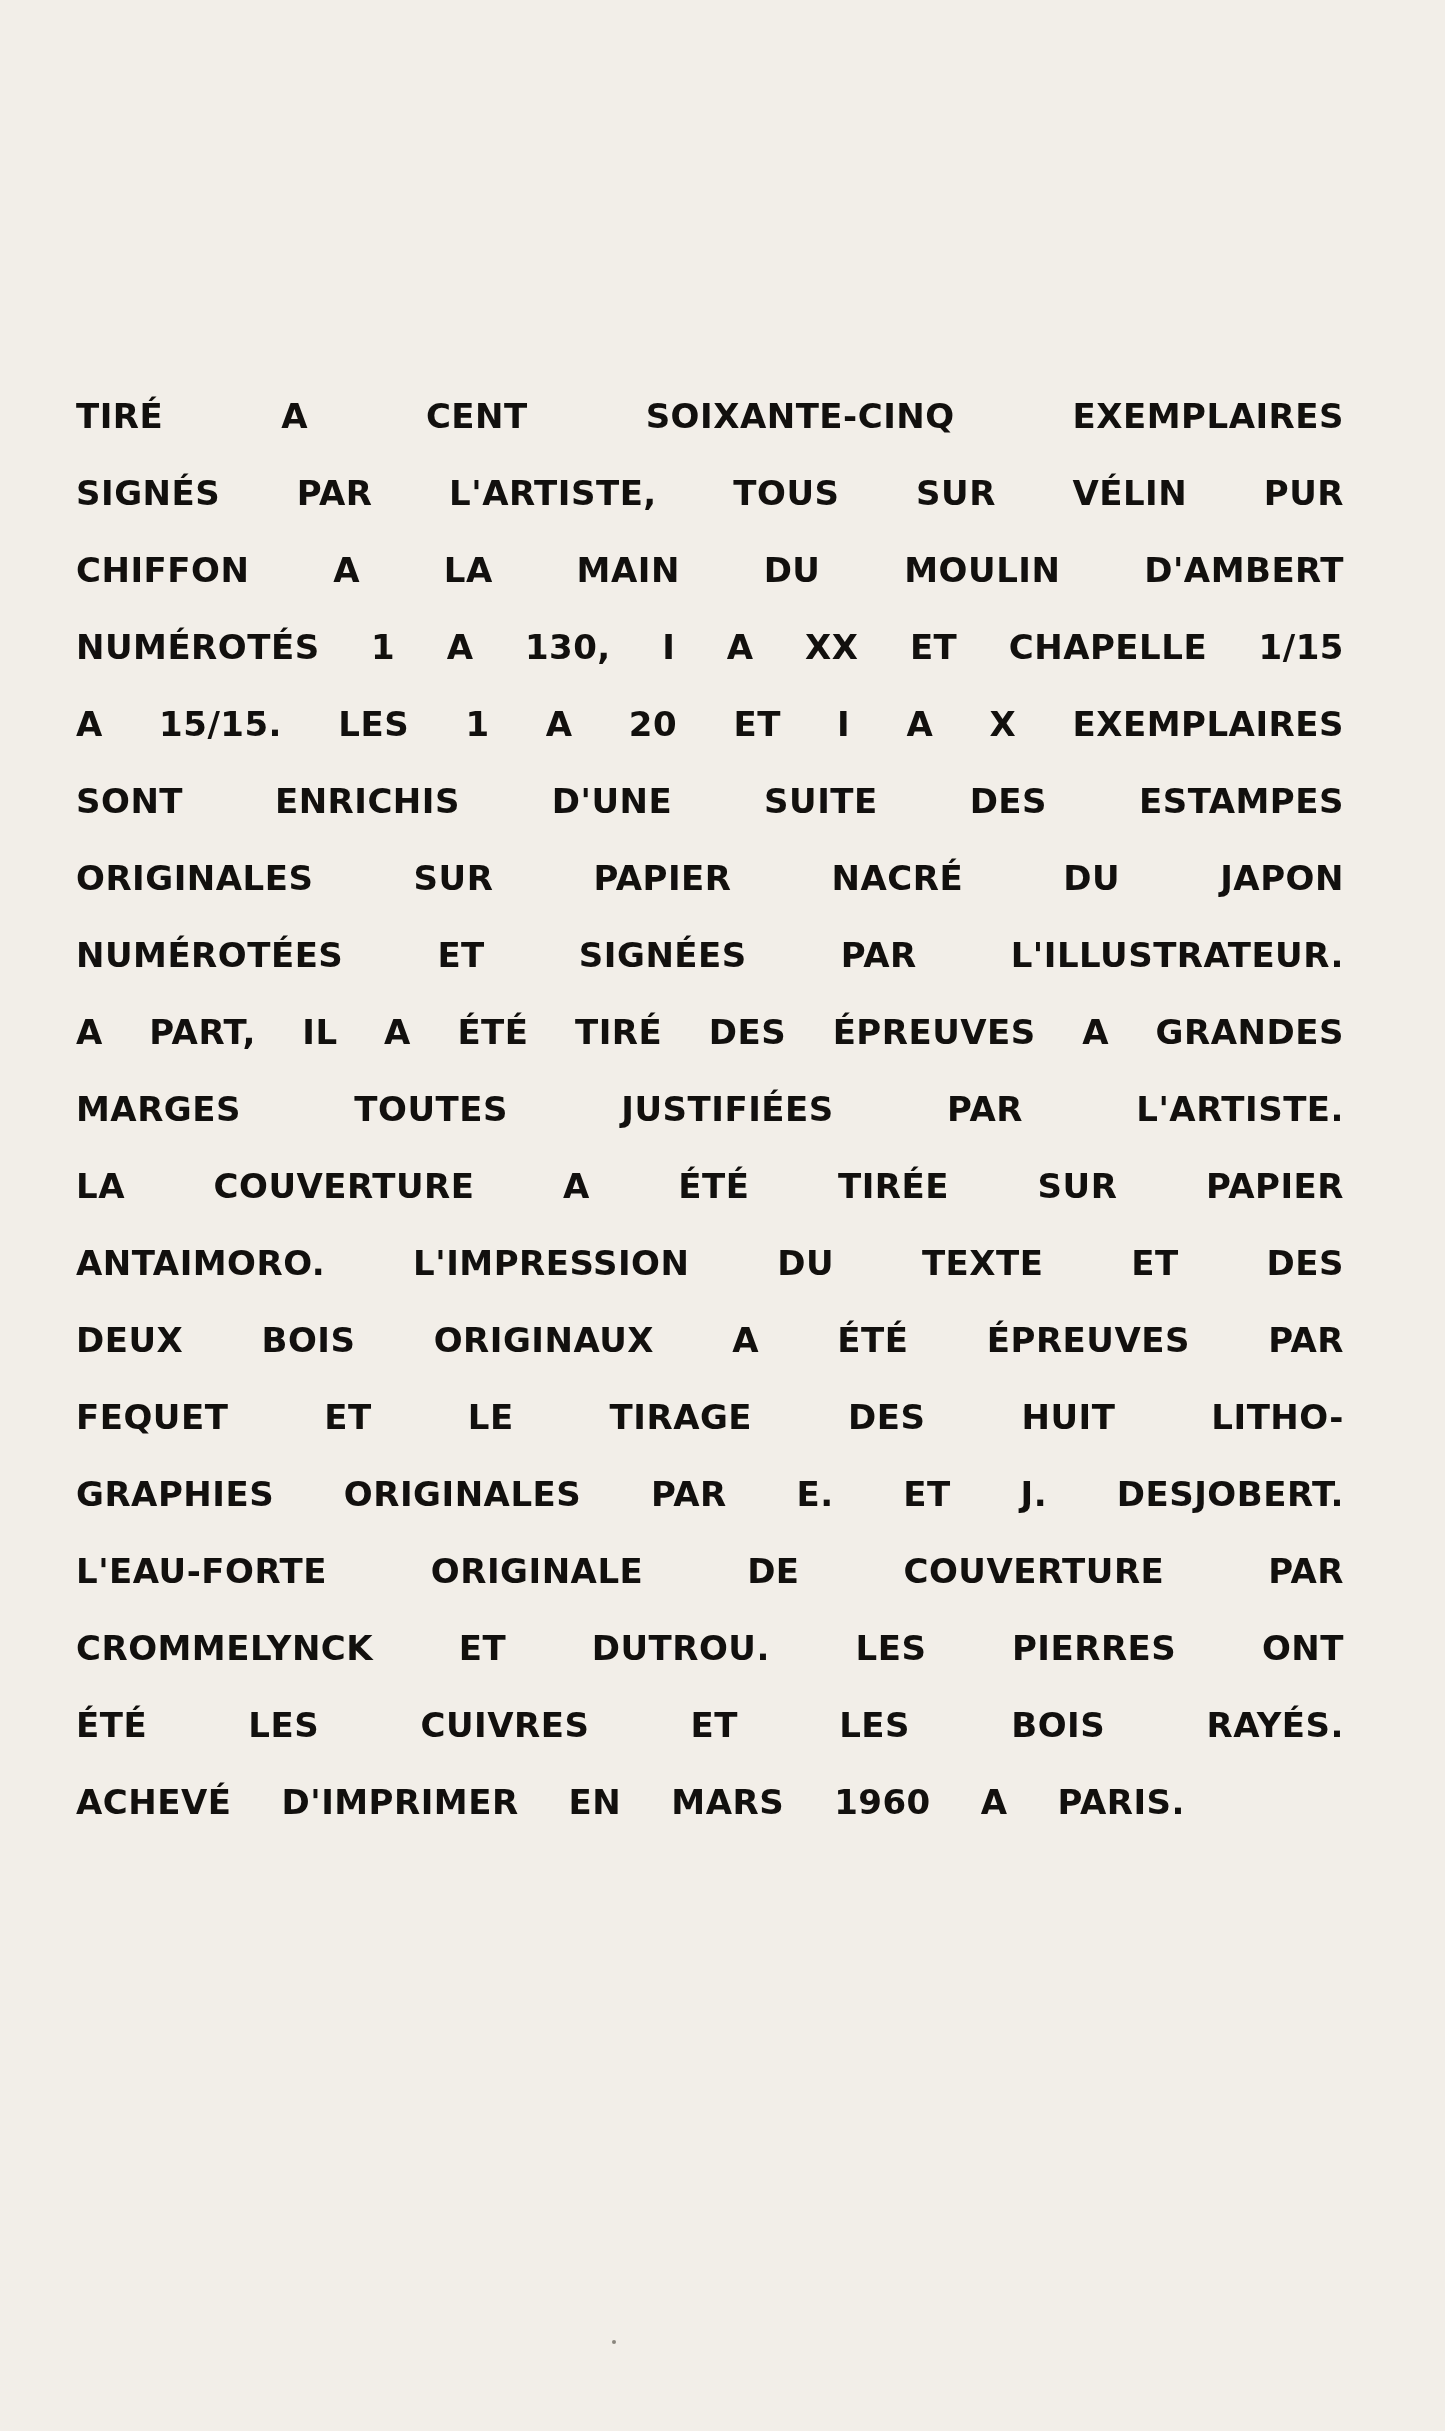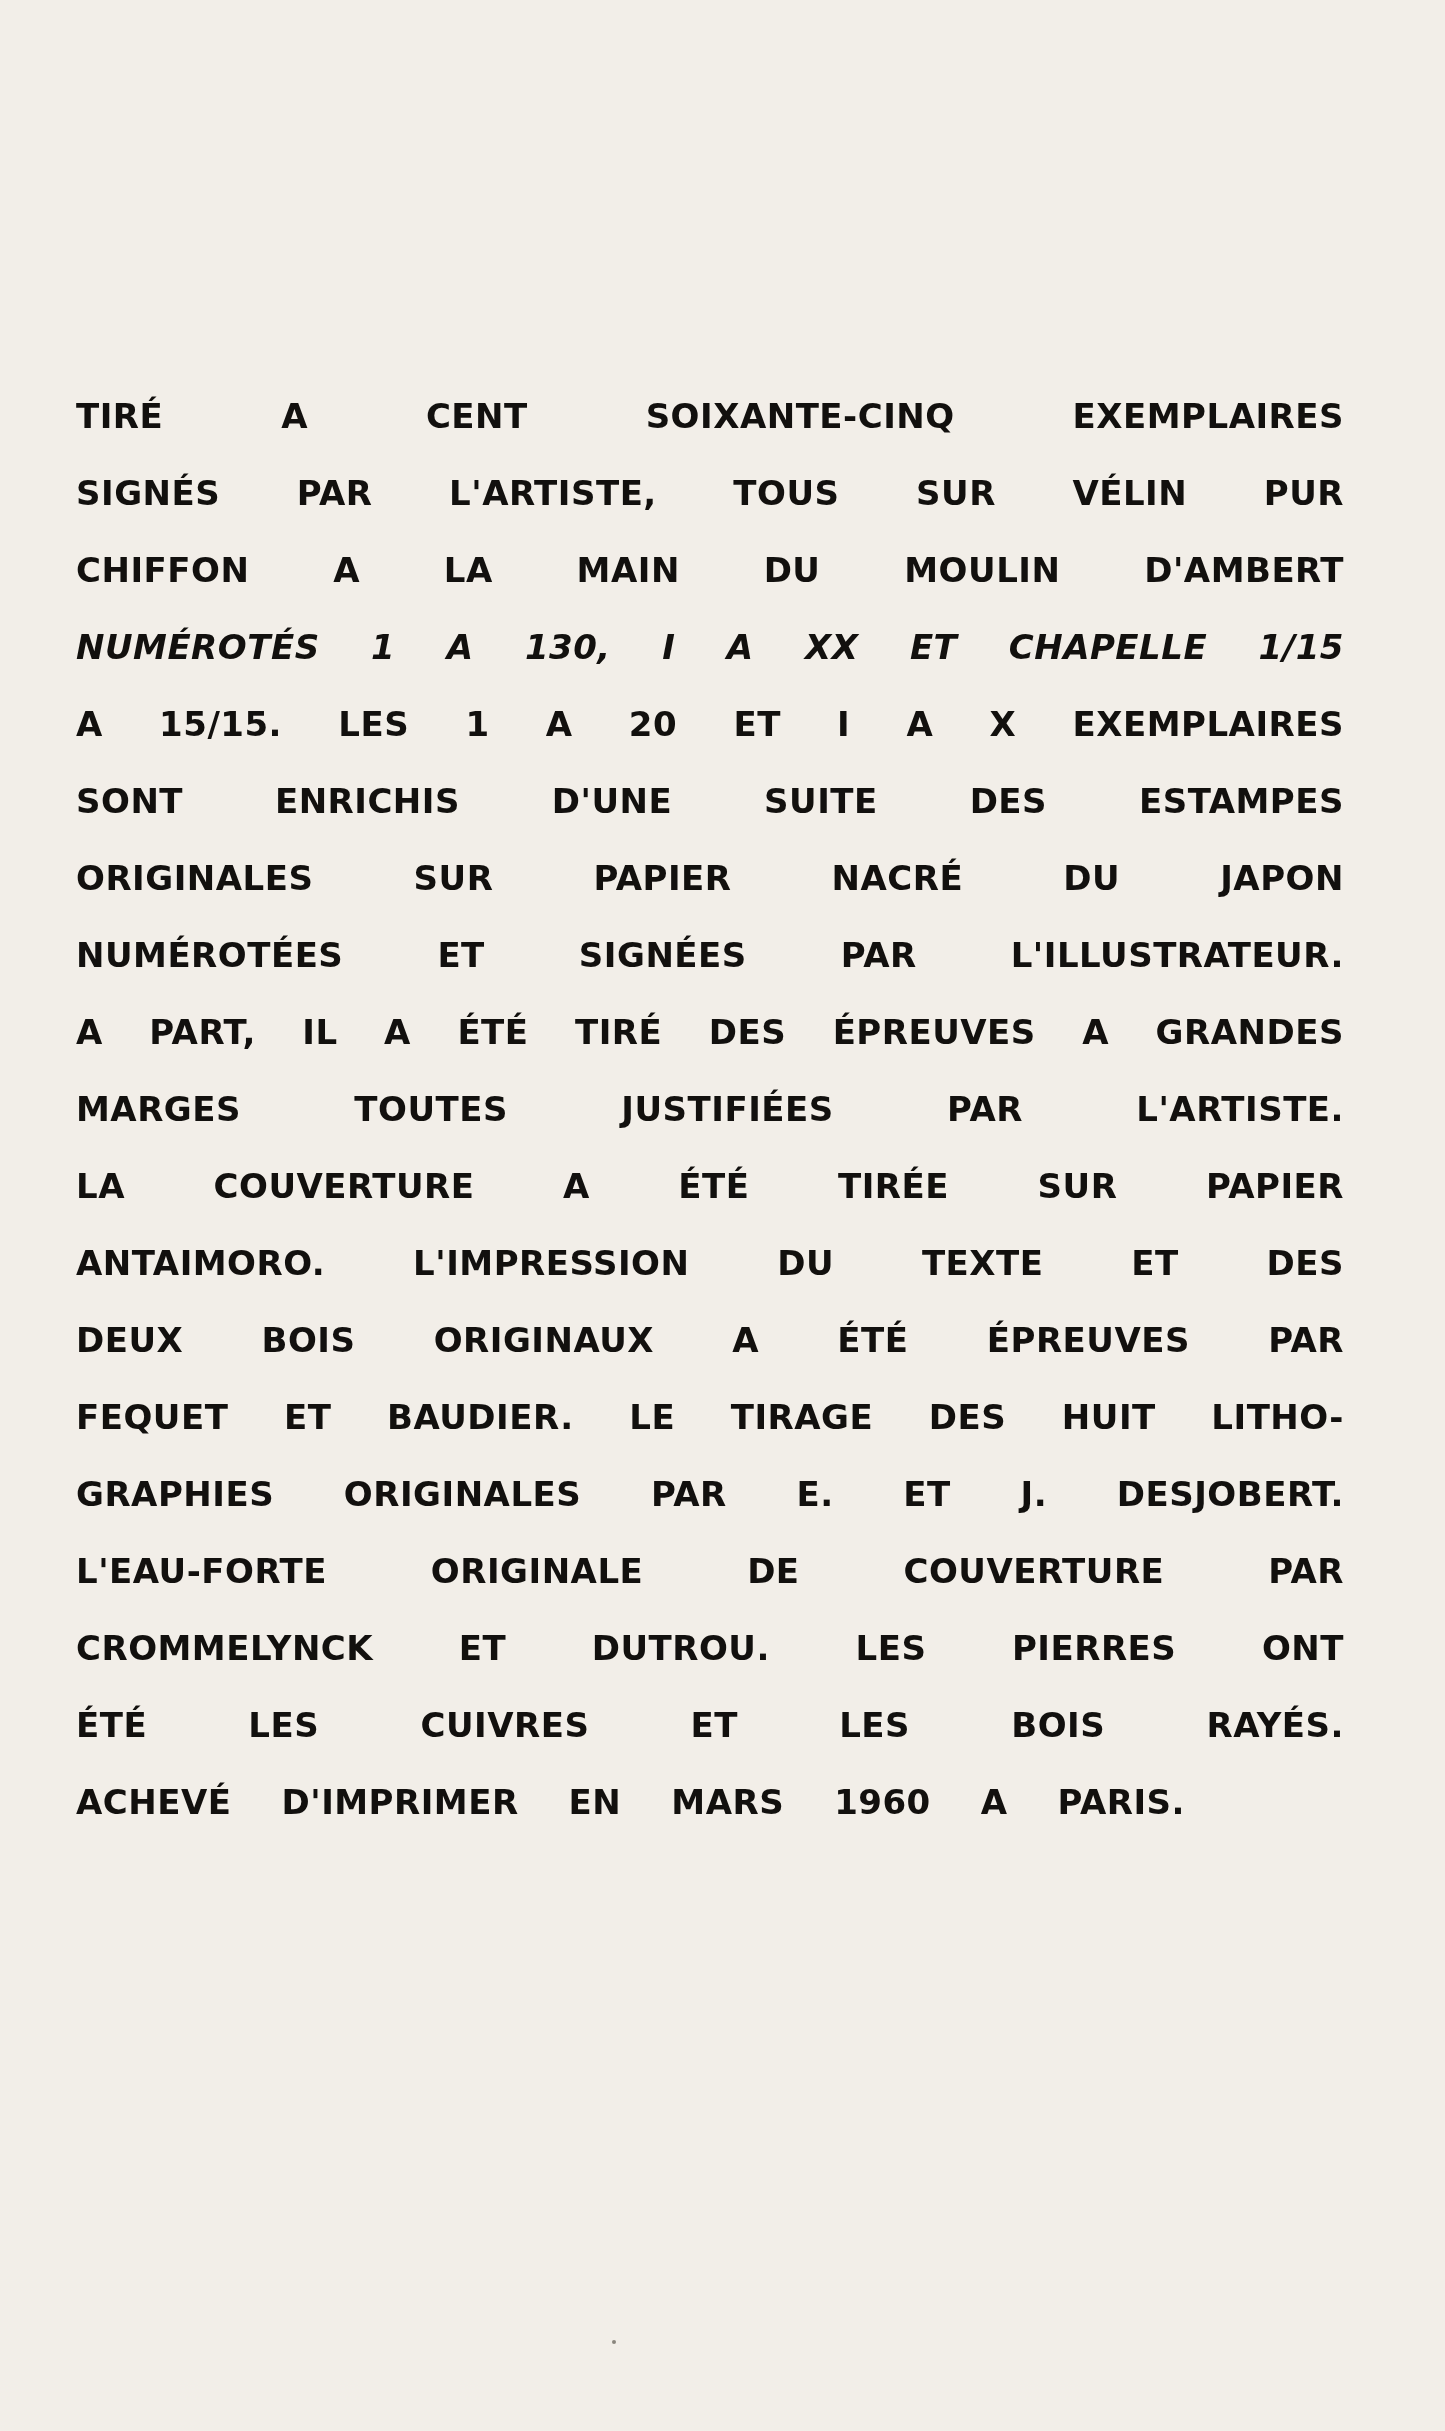--- a/index.html
+++ b/index.html
@@ -83,21 +83,21 @@
       </div>
     <div class="colophon-line" style="display: flex; justify-content: space-between;">
         <span class="w">CHIFFON</span>
         <span class="w">A</span>
         <span class="w">LA</span>
         <span class="w">MAIN</span>
         <span class="w">DU</span>
         <span class="w">MOULIN</span>
         <span class="w">D'AMBERT</span>
       </div>
-    <div class="colophon-line" style="display: flex; justify-content: space-between; font-style: italic;">
+    <div class="colophon-line" style="display: flex; justify-content: space-between;">
         <span class="w">NUMÉROTÉS</span>
         <span class="w">1</span>
         <span class="w">A</span>
         <span class="w">130,</span>
         <span class="w">I</span>
         <span class="w">A</span>
         <span class="w">XX</span>
         <span class="w">ET</span>
         <span class="w">CHAPELLE</span>
         <span class="w">1/15</span>
@@ -179,21 +179,20 @@
         <span class="w">BOIS</span>
         <span class="w">ORIGINAUX</span>
         <span class="w">A</span>
         <span class="w">ÉTÉ</span>
         <span class="w">ÉPREUVES</span>
         <span class="w">PAR</span>
       </div>
     <div class="colophon-line" style="display: flex; justify-content: space-between;">
         <span class="w">FEQUET</span>
         <span class="w">ET</span>
-        <span class="w">BAUDIER.</span>
         <span class="w">LE</span>
         <span class="w">TIRAGE</span>
         <span class="w">DES</span>
         <span class="w">HUIT</span>
         <span class="w">LITHO-</span>
       </div>
     <div class="colophon-line" style="display: flex; justify-content: space-between;">
         <span class="w">GRAPHIES</span>
         <span class="w">ORIGINALES</span>
         <span class="w">PAR</span>

